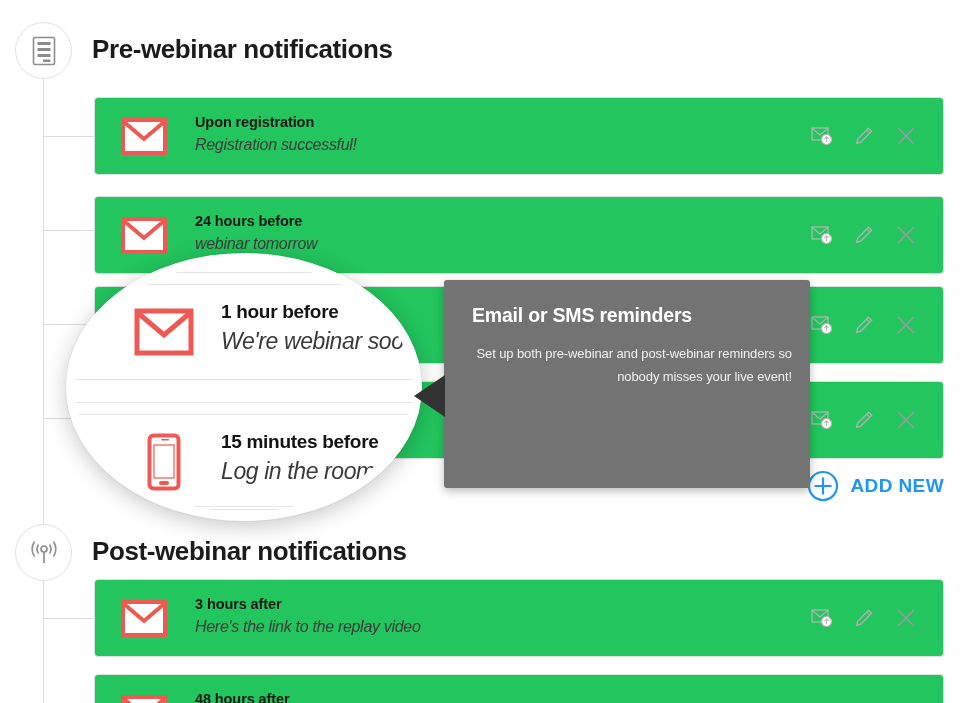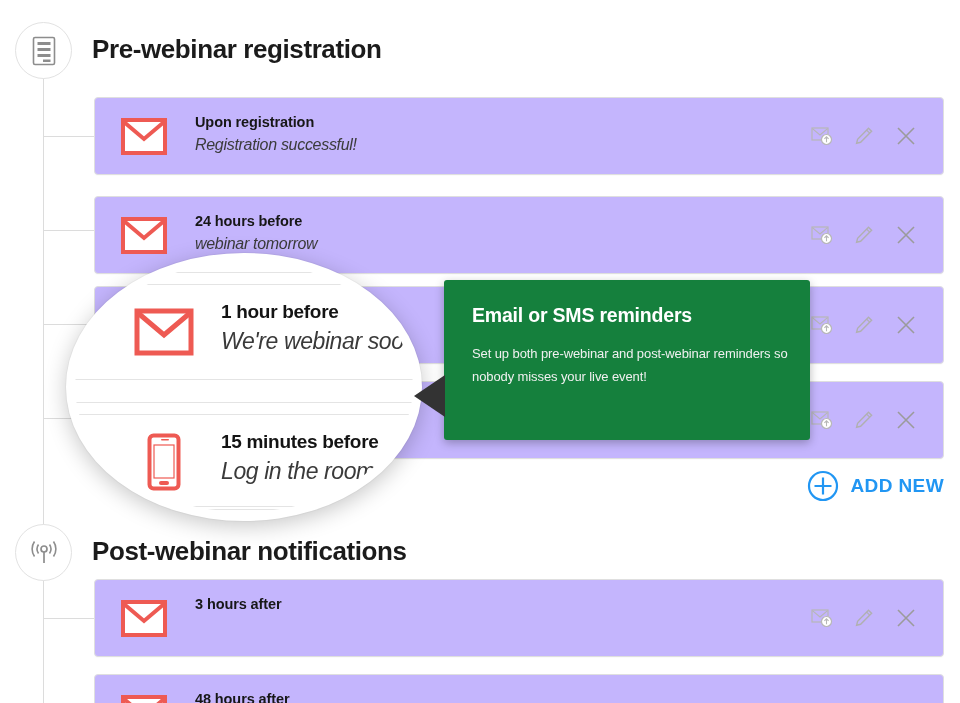--- a/index.html
+++ b/index.html
@@ -55,21 +55,21 @@
     color: #1b1b1b;
     letter-spacing: -0.4px;
     white-space: nowrap;
   }
 
   
   .card {
     position: absolute;
     left: 94px;
     width: 850px; height: 78px;
-    background: #c4b5fd;
+    background: #22c55e;
     border: 1px solid #dfdfdf;
     border-radius: 4px;
     box-shadow: 0 1px 1px rgba(0,0,0,0.02);
   }
   .card-icon {
     position: absolute;
     left: 25px; top: 50%;
     transform: translateY(-50%);
     width: 48px; height: 40px;
     display: flex; align-items: center; justify-content: center;
@@ -181,25 +181,26 @@
     position: absolute;
     left: -30px;
     width: 420px; height: 1px;
     background: #e4e4e4;
   }
 
   
   .tooltip {
     position: absolute;
     left: 444px; top: 280px;
-    width: 366px; height: 160px;
-    background: #15803d;
+    width: 366px; height: 208px;
+    background: #737373;
     border-radius: 3px;
     box-shadow: 0 3px 10px rgba(0,0,0,0.28);
     z-index: 40;
+    text-align: right;
   }
   .tooltip-arrow {
     position: absolute;
     left: -30px; top: 95px;
     width: 0; height: 0;
     border-top: 21px solid transparent;
     border-bottom: 21px solid transparent;
     border-right: 31px solid #333333;
   }
   .tooltip-title {
@@ -235,21 +236,21 @@
   <div class="section-head" style="top:22px;">
     <div class="node">
       <svg width="26" height="30" viewBox="0 0 26 30" aria-hidden="true">
         <rect x="2.5" y="1.5" width="21" height="27" rx="1.5" fill="#fff" stroke="#8d8d8d" stroke-width="1.6"></rect>
         <rect x="6.5" y="6" width="13" height="3" fill="#8d8d8d"></rect>
         <rect x="6.5" y="12" width="13" height="3" fill="#8d8d8d"></rect>
         <rect x="6.5" y="18" width="13" height="3" fill="#8d8d8d"></rect>
         <rect x="12" y="23.5" width="7.5" height="2.5" fill="#8d8d8d"></rect>
       </svg>
     </div>
-    <div class="section-title">Pre-webinar registration</div>
+    <div class="section-title">Pre-webinar notifications</div>
   </div>
 
   <div class="card" style="top:97px;">
     <div class="card-icon">
       <svg width="46" height="37" viewBox="0 0 46 37" aria-hidden="true">
         <rect x="2" y="2" width="42" height="33" fill="#fff" stroke="#ee5a53" stroke-width="4"></rect>
         <path d="M3 4 L23 21 L43 4" fill="none" stroke="#ee5a53" stroke-width="4"></path>
       </svg>
     </div>
     <div class="card-text">
@@ -408,20 +409,21 @@
 
   <div class="card" style="top:579px;">
     <div class="card-icon">
       <svg width="46" height="37" viewBox="0 0 46 37" aria-hidden="true">
         <rect x="2" y="2" width="42" height="33" fill="#fff" stroke="#ee5a53" stroke-width="4"></rect>
         <path d="M3 4 L23 21 L43 4" fill="none" stroke="#ee5a53" stroke-width="4"></path>
       </svg>
     </div>
     <div class="card-text">
       <div class="card-title">3 hours after</div>
+      <div class="card-sub">Here's the link to the replay video</div>
     </div>
     <div class="card-actions">
       <div class="act">
         <svg width="22" height="20" viewBox="0 0 22 20" aria-hidden="true">
           <rect x="1" y="2" width="16" height="12" fill="none" stroke="#b7b7b7" stroke-width="1.2"></rect>
           <path d="M1.4 2.6 L9 9 L16.6 2.6" fill="none" stroke="#b7b7b7" stroke-width="1.2"></path>
           <circle cx="15.5" cy="13.5" r="5" fill="#fff" stroke="#b7b7b7" stroke-width="1.2"></circle>
           <path d="M15.5 16.3 V10.9 M13.4 12.9 L15.5 10.8 L17.6 12.9" fill="none" stroke="#b7b7b7" stroke-width="1.1"></path>
         </svg>
       </div>

